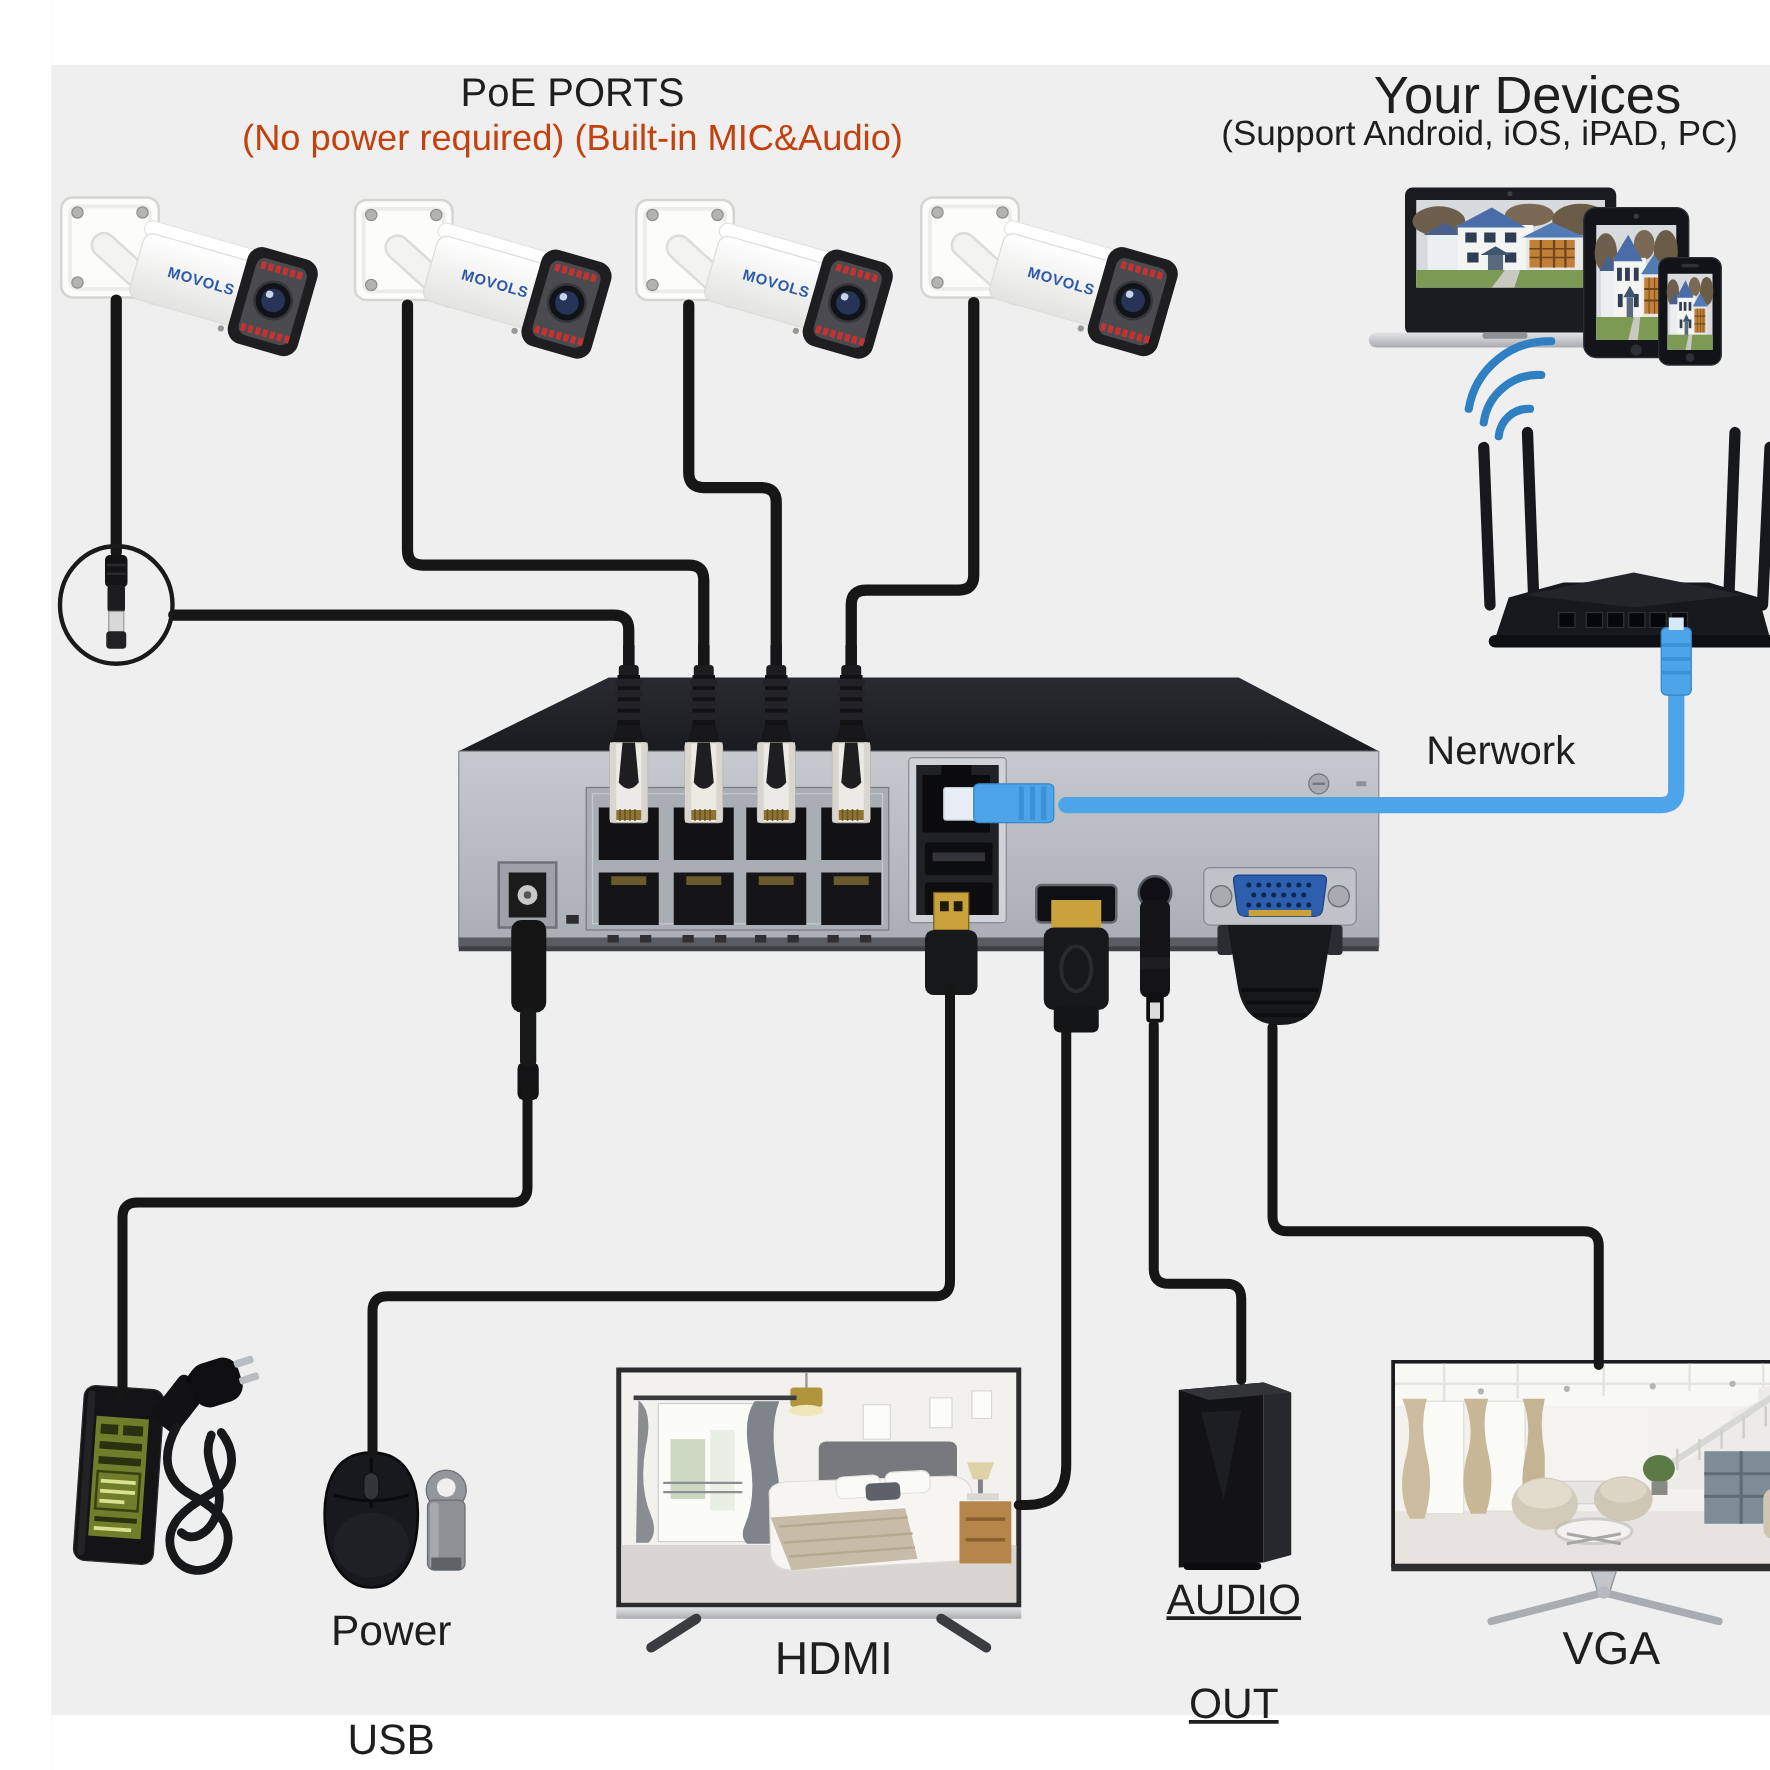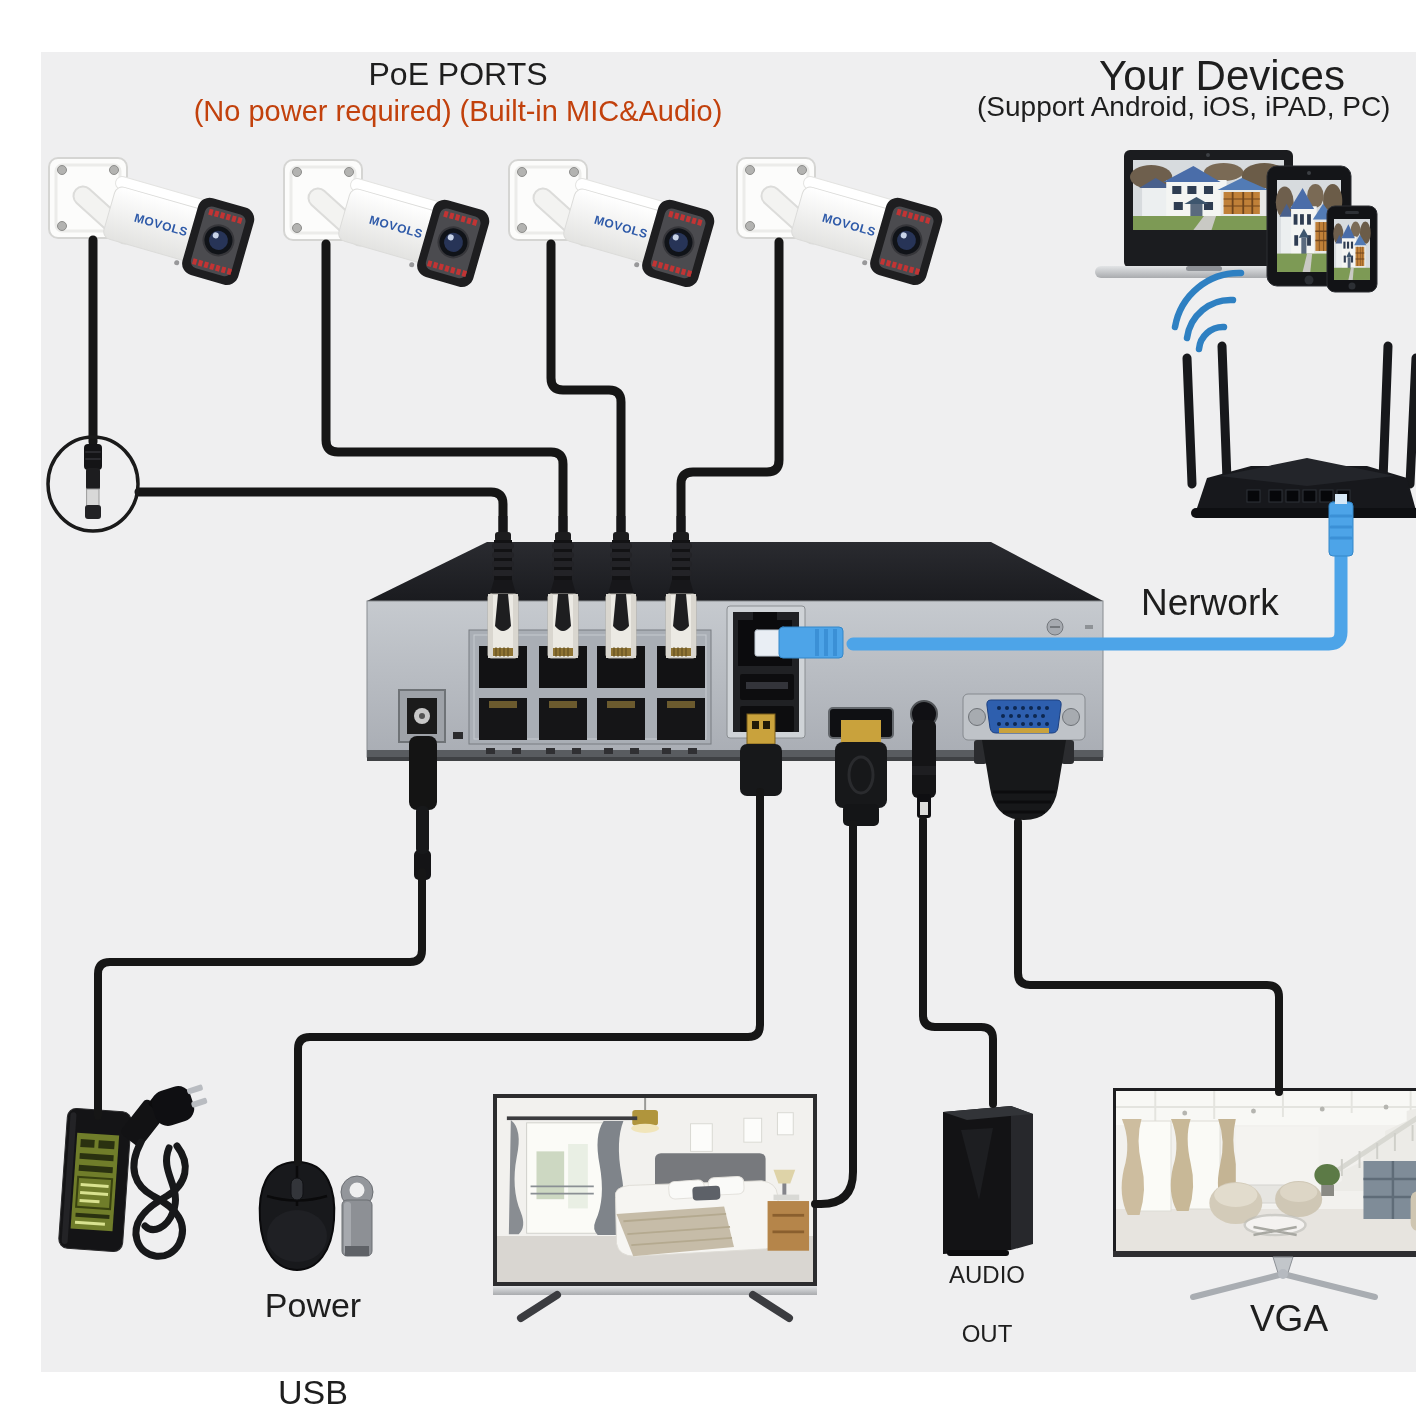--- a/index.html
+++ b/index.html
@@ -7,25 +7,25 @@
           background:#efeff0;font-family:"Liberation Sans",sans-serif;margin-left:41px;}
   .strip{position:absolute;left:0;width:1416px;background:#ffffff;}
   #strip-top{top:0;height:52px;}
   #strip-bottom{top:1372px;height:44px;}
   svg.scene{position:absolute;left:0;top:0;}
   .lbl{position:absolute;color:#1e1e1e;z-index:5;white-space:pre-line;}
   #poe-title{left:117px;top:56px;width:600px;text-align:center;font-size:32px;}
   #poe-sub{left:37px;top:95px;width:760px;text-align:center;font-size:29px;color:#c2410c;}
   #dev-title{left:946px;top:52px;width:470px;text-align:center;font-size:42px;}
   #dev-sub{left:936px;top:91px;width:480px;font-size:28px;}
-  #network-label{left:1100px;top:582px;font-size:37px;}
+  #network-label{left:1100px;top:582px;font-size:32px;}
   #power-label{left:18px;top:1280px;font-size:34px;line-height:1.3;}
   #mouse-label{left:182px;top:1284px;width:180px;text-align:center;font-size:34px;line-height:1.28;}
   #hdmi-label{left:526px;top:1306px;width:200px;text-align:center;font-size:37px;}
-  #audio-label{left:846px;top:1260px;width:200px;text-align:center;font-size:24px;line-height:1.22;}
+  #audio-label{left:846px;top:1260px;width:200px;text-align:center;font-size:34px;line-height:1.22;text-decoration:underline;}
   #vga-label{left:1148px;top:1298px;width:200px;text-align:center;font-size:37px;}
 </style>
 </head>
 <body>
 
 <div id="canvas">
   <div class="strip" id="strip-top"></div>
   <div class="strip" id="strip-bottom"></div>
 
   <svg class="scene" width="1416" height="1416" viewBox="0 0 1416 1416">
@@ -476,16 +476,17 @@
     </g>
   </svg>
 
   <div class="lbl" id="poe-title">PoE PORTS</div>
   <div class="lbl" id="poe-sub">(No power required) (Built-in MIC&amp;Audio)</div>
   <div class="lbl" id="dev-title">Your Devices</div>
   <div class="lbl" id="dev-sub">(Support Android, iOS, iPAD, PC)</div>
   <div class="lbl" id="network-label">Nerwork</div>
   <div class="lbl" id="mouse-label"><span>Power</span><br>
     <span>USB</span></div>
+  <div class="lbl" id="hdmi-label">HDMI</div>
   <div class="lbl" id="audio-label"><span>AUDIO</span><br>
     <span>OUT</span></div>
   <div class="lbl" id="vga-label">VGA</div>
 </div>
 
 </body></html>

